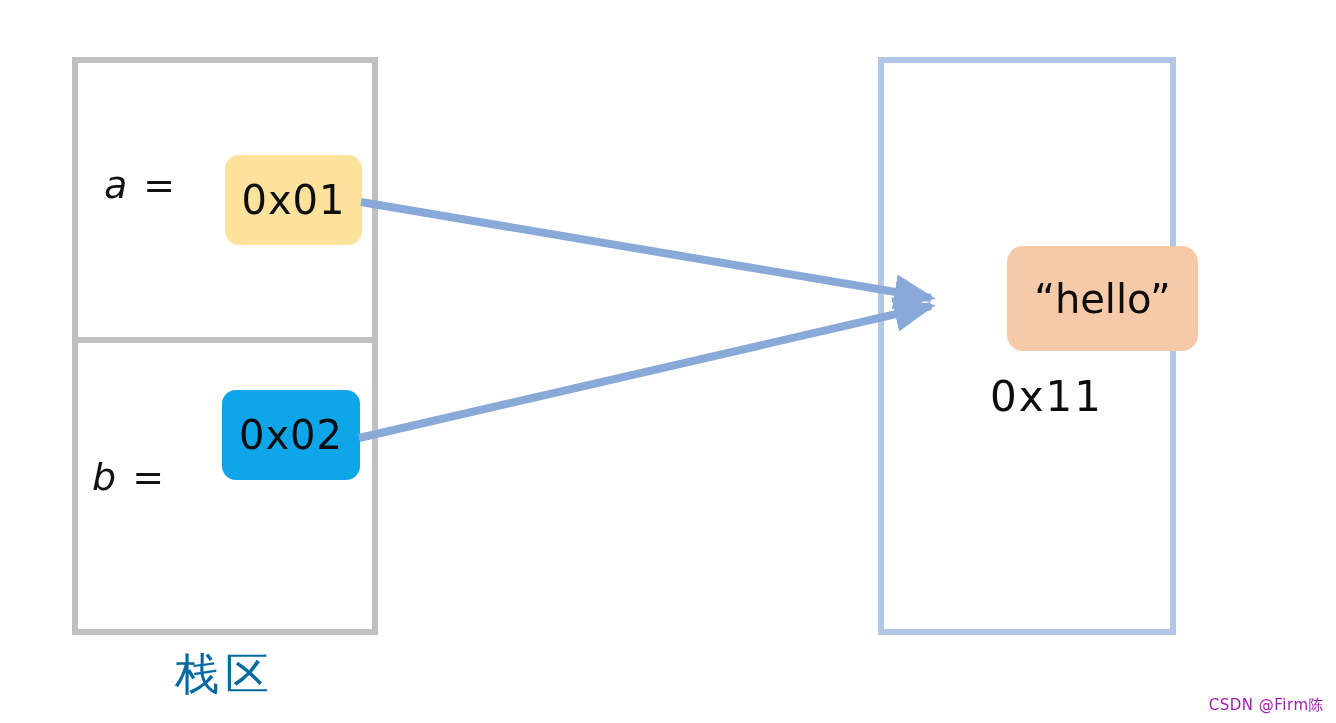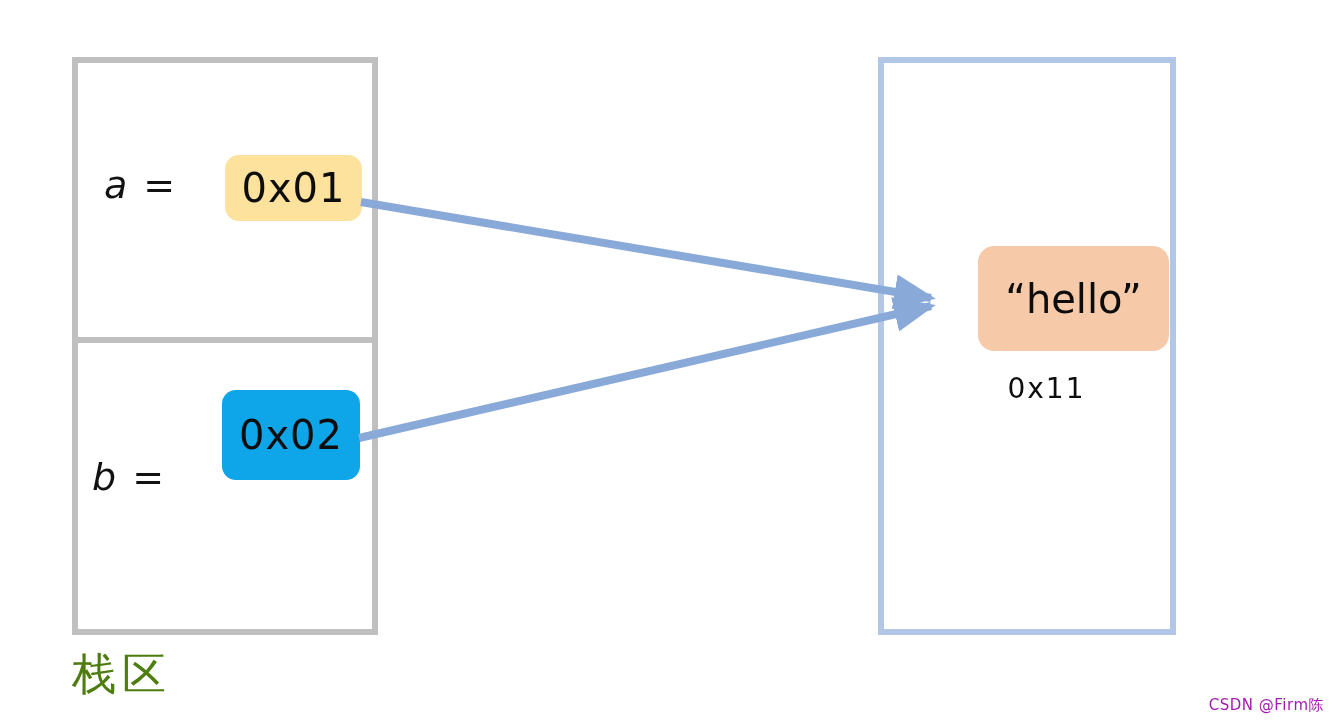--- a/index.html
+++ b/index.html
@@ -80,65 +80,65 @@
     justify-content: center;
     border-radius: 14px;
     font-family: "DejaVu Sans", sans-serif;
     font-size: 40px;
     color: #0d0d0d;
     letter-spacing: 1px;
     white-space: nowrap;
   }
   #chip-a {
     left: 225px; top: 155px;
-    width: 137px; height: 66px;
+    width: 137px; height: 90px;
     background: #fce29c;
   }
   #chip-b {
     left: 222px; top: 390px;
     width: 138px; height: 90px;
     background: #0ea5e9;
   }
 
   
   #string-chip {
     position: absolute;
-    left: 978px; top: 246px;
+    left: 1007px; top: 246px;
     width: 191px; height: 105px;
     box-sizing: border-box;
     display: flex;
     align-items: center;
     justify-content: center;
     border-radius: 16px;
     background: #f6caa9;
     font-family: "DejaVu Sans", sans-serif;
     font-size: 40px;
     color: #0d0d0d;
     white-space: nowrap;
   }
   #pool-address {
     position: absolute;
     left: 951px;
     top: 372px;
     width: 191px;
     text-align: center;
     font-family: "DejaVu Sans", sans-serif;
-    font-size: 28px;
+    font-size: 42px;
     color: #0d0d0d;
     letter-spacing: 2px;
     white-space: nowrap;
   }
 
   
   .caption {
     position: absolute;
-    text-align: left;
+    text-align: center;
     font-family: "DejaVu Sans", sans-serif;
     font-size: 44px;
-    color: #4d7c0f;
+    color: #0369a1;
     letter-spacing: 6px;
     white-space: nowrap;
   }
   #caption-stack { left: 72px;  top: 645px; width: 306px; }
   #caption-pool  { left: 878px; top: 645px; width: 298px; }
 
   
   #arrows {
     position: absolute;
     left: 0; top: 0;

